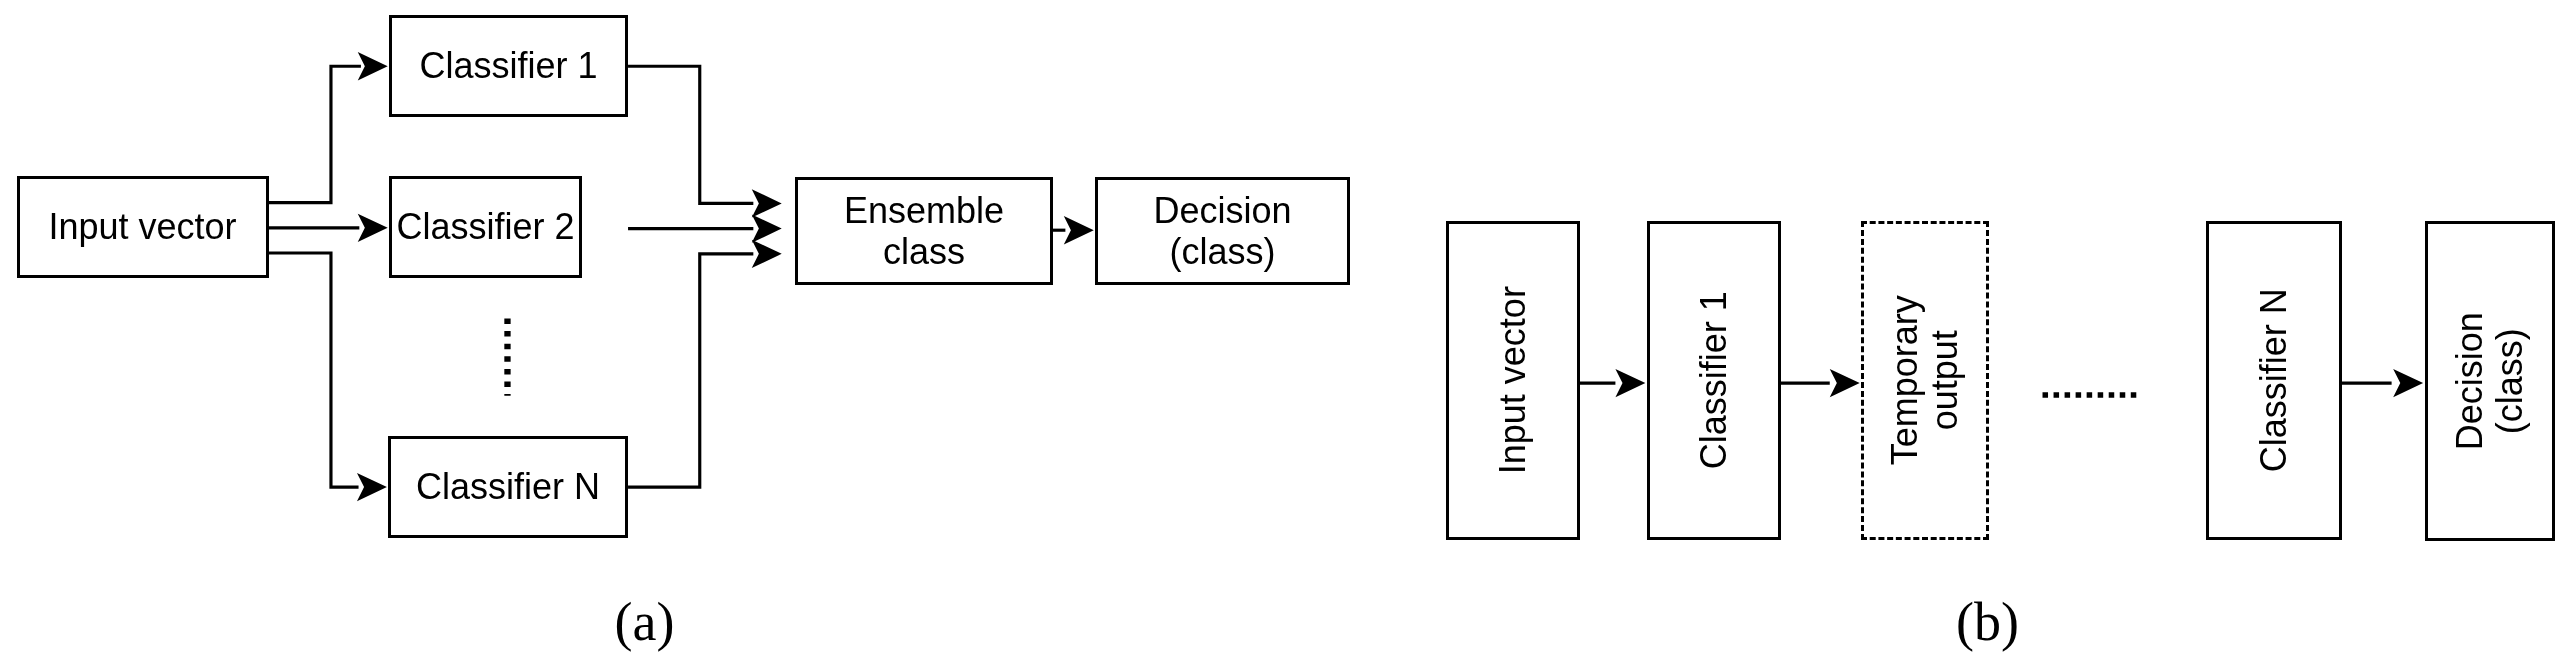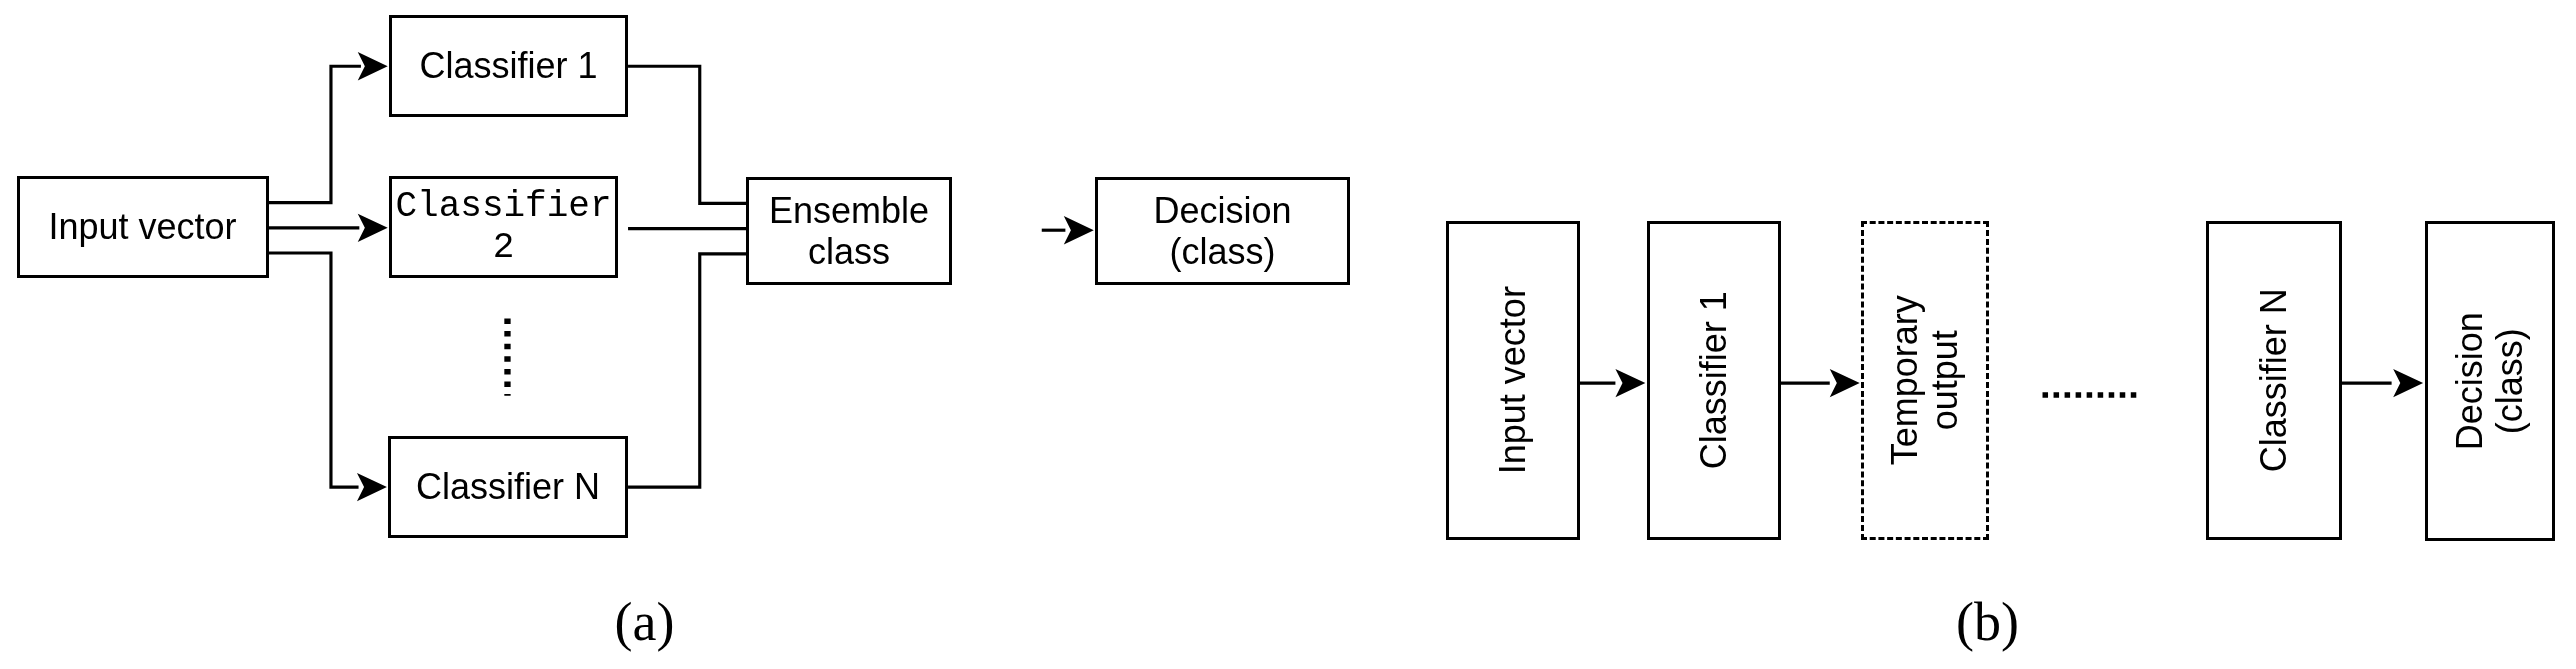--- a/index.html
+++ b/index.html
@@ -85,29 +85,29 @@
   </svg>
 
   <div class="box" style="left:16.5px;top:176px;width:252px;height:102px;">
     <span>Input vector</span>
   </div>
 
   <div class="box" style="left:389px;top:15px;width:239px;height:102px;">
     <span>Classifier 1</span>
   </div>
 
-  <div class="box" style="left:389px;top:176px;width:229px;height:102px;font-family:Liberation Mono, monospace;">
+  <div class="box" style="left:389px;top:176px;width:193px;height:102px;">
     <span>Classifier 2</span>
   </div>
 
   <div class="box" style="left:388px;top:436px;width:240px;height:102px;">
     <span>Classifier N</span>
   </div>
 
-  <div class="box heavy" style="left:746px;top:177px;width:206px;height:108px;">
+  <div class="box heavy" style="left:795px;top:177px;width:258px;height:108px;">
     <div class="lines">
       <div>Ensemble</div>
       <div>class</div>
     </div>
   </div>
 
   <div class="box heavy" style="left:1095px;top:177px;width:255px;height:108px;">
     <div class="lines">
       <div>Decision</div>
       <div>(class)</div>

